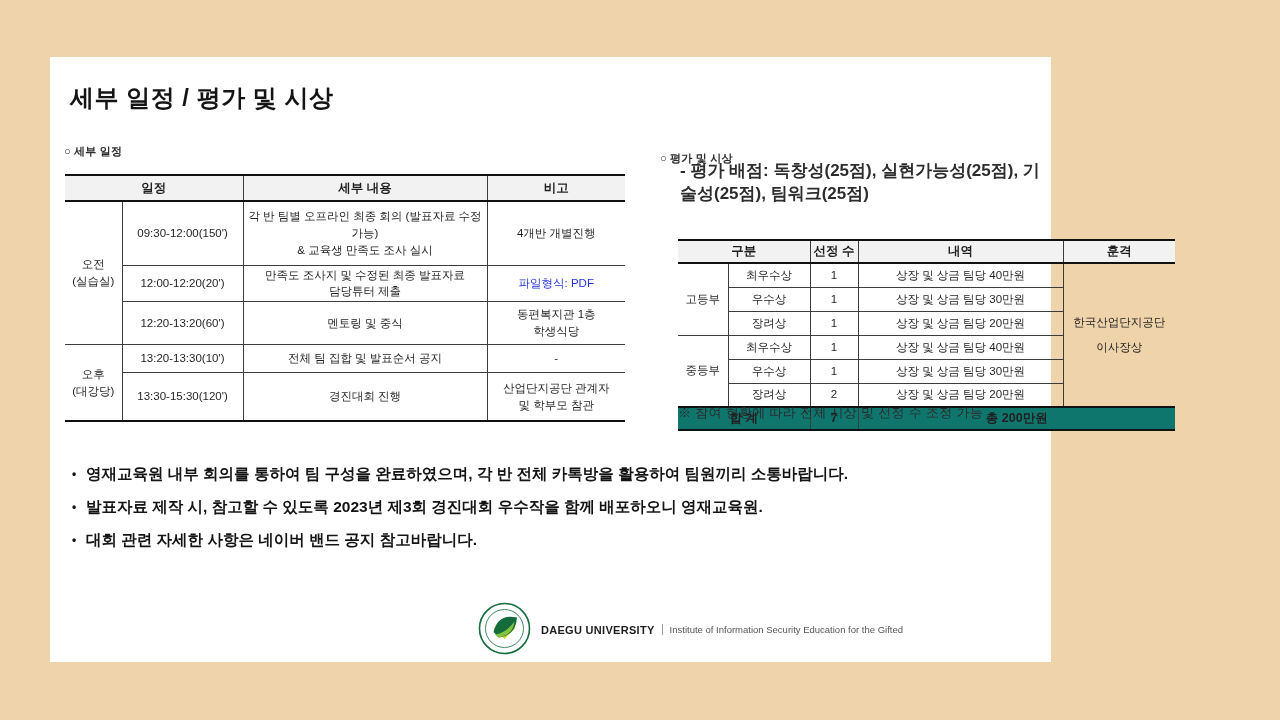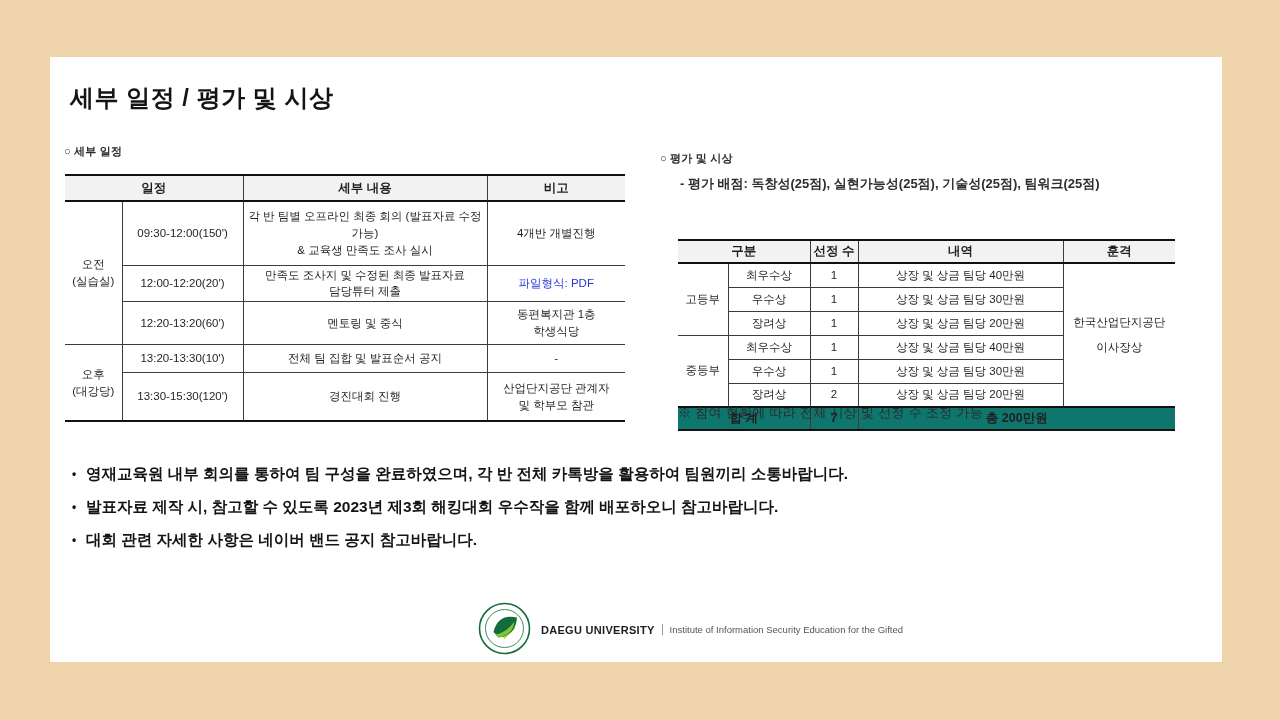--- a/index.html
+++ b/index.html
@@ -2,31 +2,31 @@
 <html><head>
 <meta charset="utf-8">
 <style>
   html,body { margin:0; padding:0; }
   body {
     width:1280px; height:720px; position:relative; overflow:hidden;
     background:#eed3ab;
     font-family:"Liberation Sans", sans-serif;
   }
   .slide {
-    position:absolute; left:50px; top:57px; width:1172px; height:605px;
+    position:absolute; left:50px; top:57px; width:1001px; height:605px;
     background:#ffffff;
   }
   .title {
     position:absolute; left:20px; top:25px;
     font-size:24px; font-weight:700; color:#141414; letter-spacing:0.5px;
   }
   .sec-head { position:absolute; font-size:11px; font-weight:700; color:#2d2d2d; letter-spacing:0.2px; }
   #sched-head { left:14px; top:87px; }
   #award-head { left:598px; top:94px;margin-left:12px; }
-  #award-sub  { position:absolute; left:630px; top:118px; font-size:13px; font-weight:600; color:#2d2d2d; }
+  #award-sub  { position:absolute; left:630px; top:102px; font-size:17px; font-weight:600; color:#2d2d2d; }
   #award-note { position:absolute; left:628px; top:347px; font-size:13px; font-weight:500; color:#2b2b2b; letter-spacing:0.3px; }
 
   .tbl {
     position:absolute; border-collapse:collapse; table-layout:fixed;
     font-size:11.5px; color:#1f1f1f; text-align:center;
     border-top:2.5px solid #111; border-bottom:2.5px solid #111;
   }
   .tbl th, .tbl td {
     border:1px solid #3c3c3c; padding:1px 2px; vertical-align:middle;
     white-space:pre-line; word-break:keep-all; line-height:1.45;
@@ -174,21 +174,21 @@
 
   <div id="award-note">※ 참여 현황에 따라 전체 시상 및 선정 수 조정 가능</div>
 
   <div class="bullets">
     <div class="bullet">
       <span class="dot">•</span>
       <span class="btxt"><span>영재교육원 내부 회의를 통하여 팀 구성을 완료하였으며, 각 반 전체 카톡방을 활용하여 팀원끼리 소통바랍니다.</span><b></b><span></span></span>
     </div>
     <div class="bullet">
       <span class="dot">•</span>
-      <span class="btxt"><span>발표자료 제작 시, 참고할 수 있도록 </span><b>2023년 제3회 해킹대회 우수작</b><span>을 함께 배포하오니 참고바랍니다.</span></span>
+      <span class="btxt"><span>발표자료 제작 시, 참고할 수 있도록 </span><b>2023년 제3회 경진대회 우수작</b><span>을 함께 배포하오니 영재교육원.</span></span>
     </div>
     <div class="bullet">
       <span class="dot">•</span>
       <span class="btxt"><span>대회 관련 자세한 사항은 네이버 밴드 공지 참고바랍니다.</span><b></b><span></span></span>
     </div>
   </div>
 
   <div class="logo">
     <svg width="53" height="53" viewBox="0 0 53 53">
       <circle cx="26.5" cy="26.5" r="25" fill="#ffffff" stroke="#146c3c" stroke-width="1.6"></circle>

